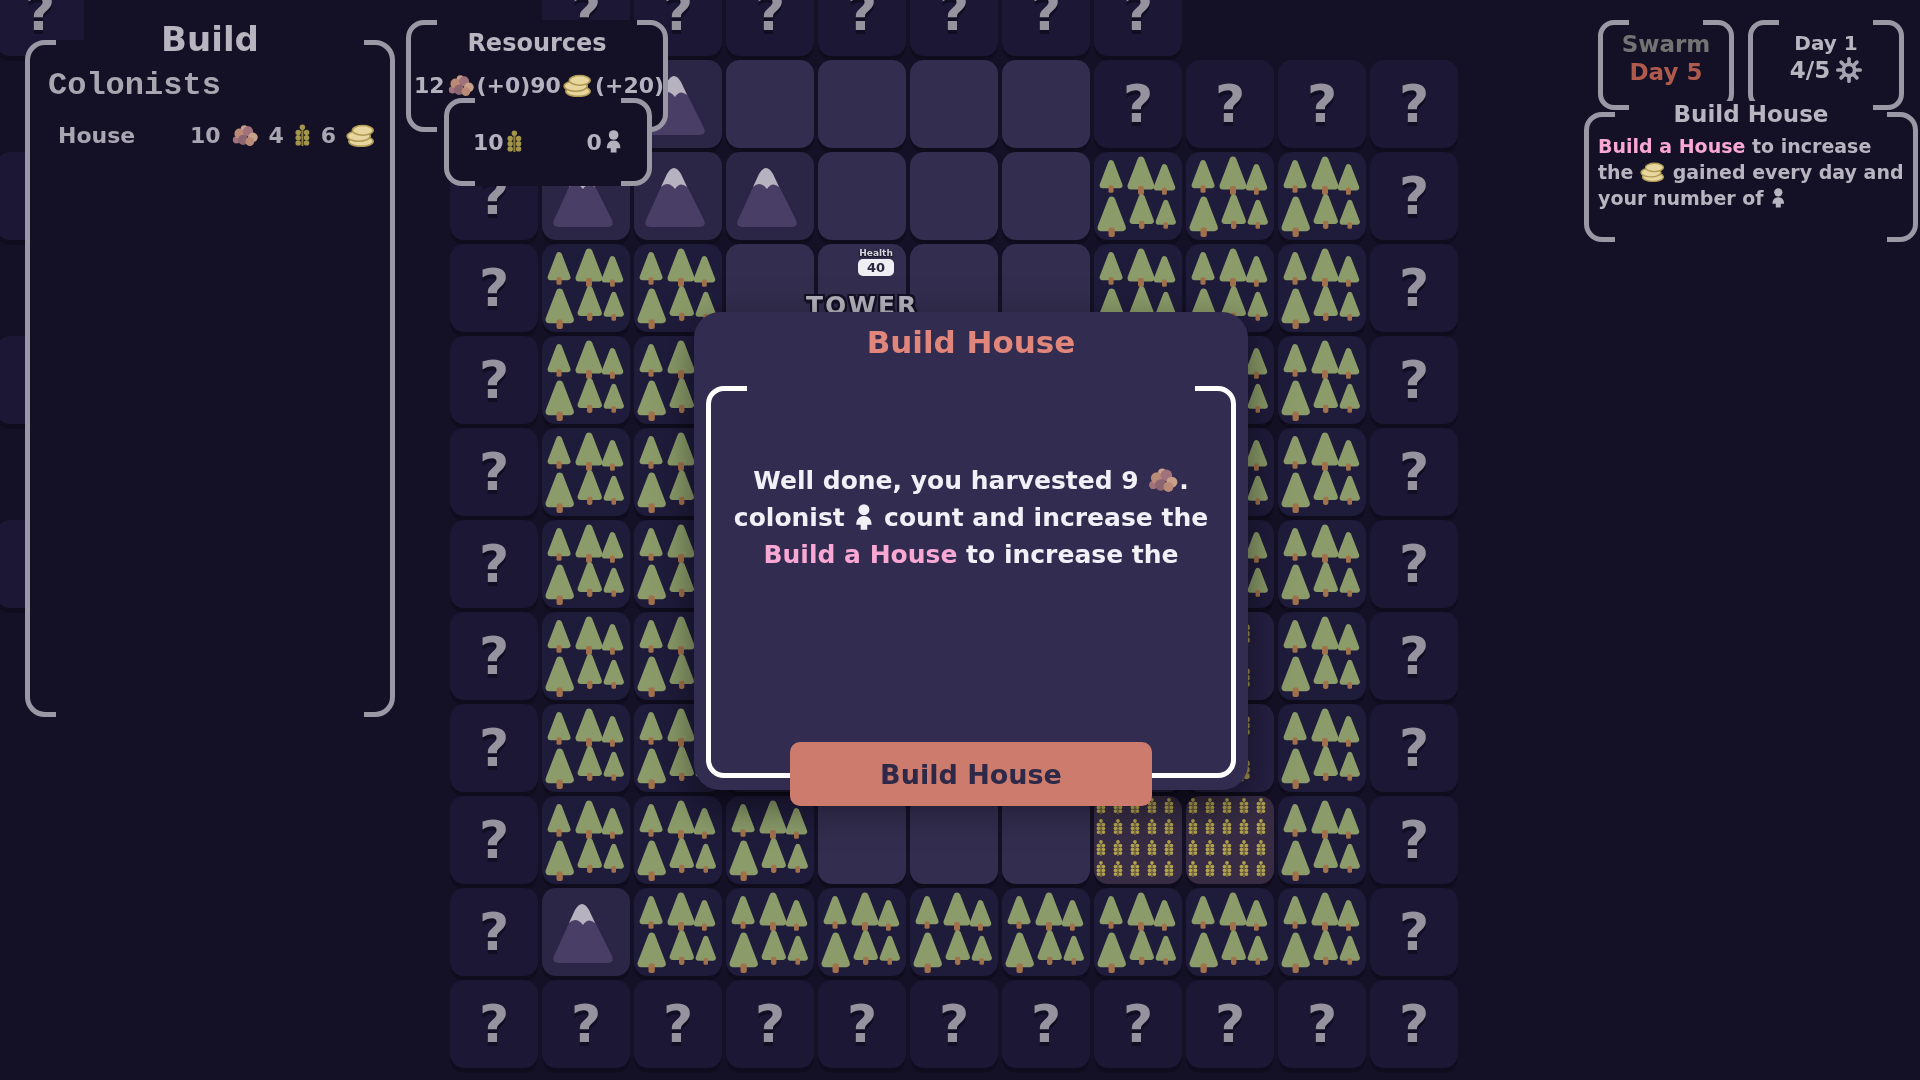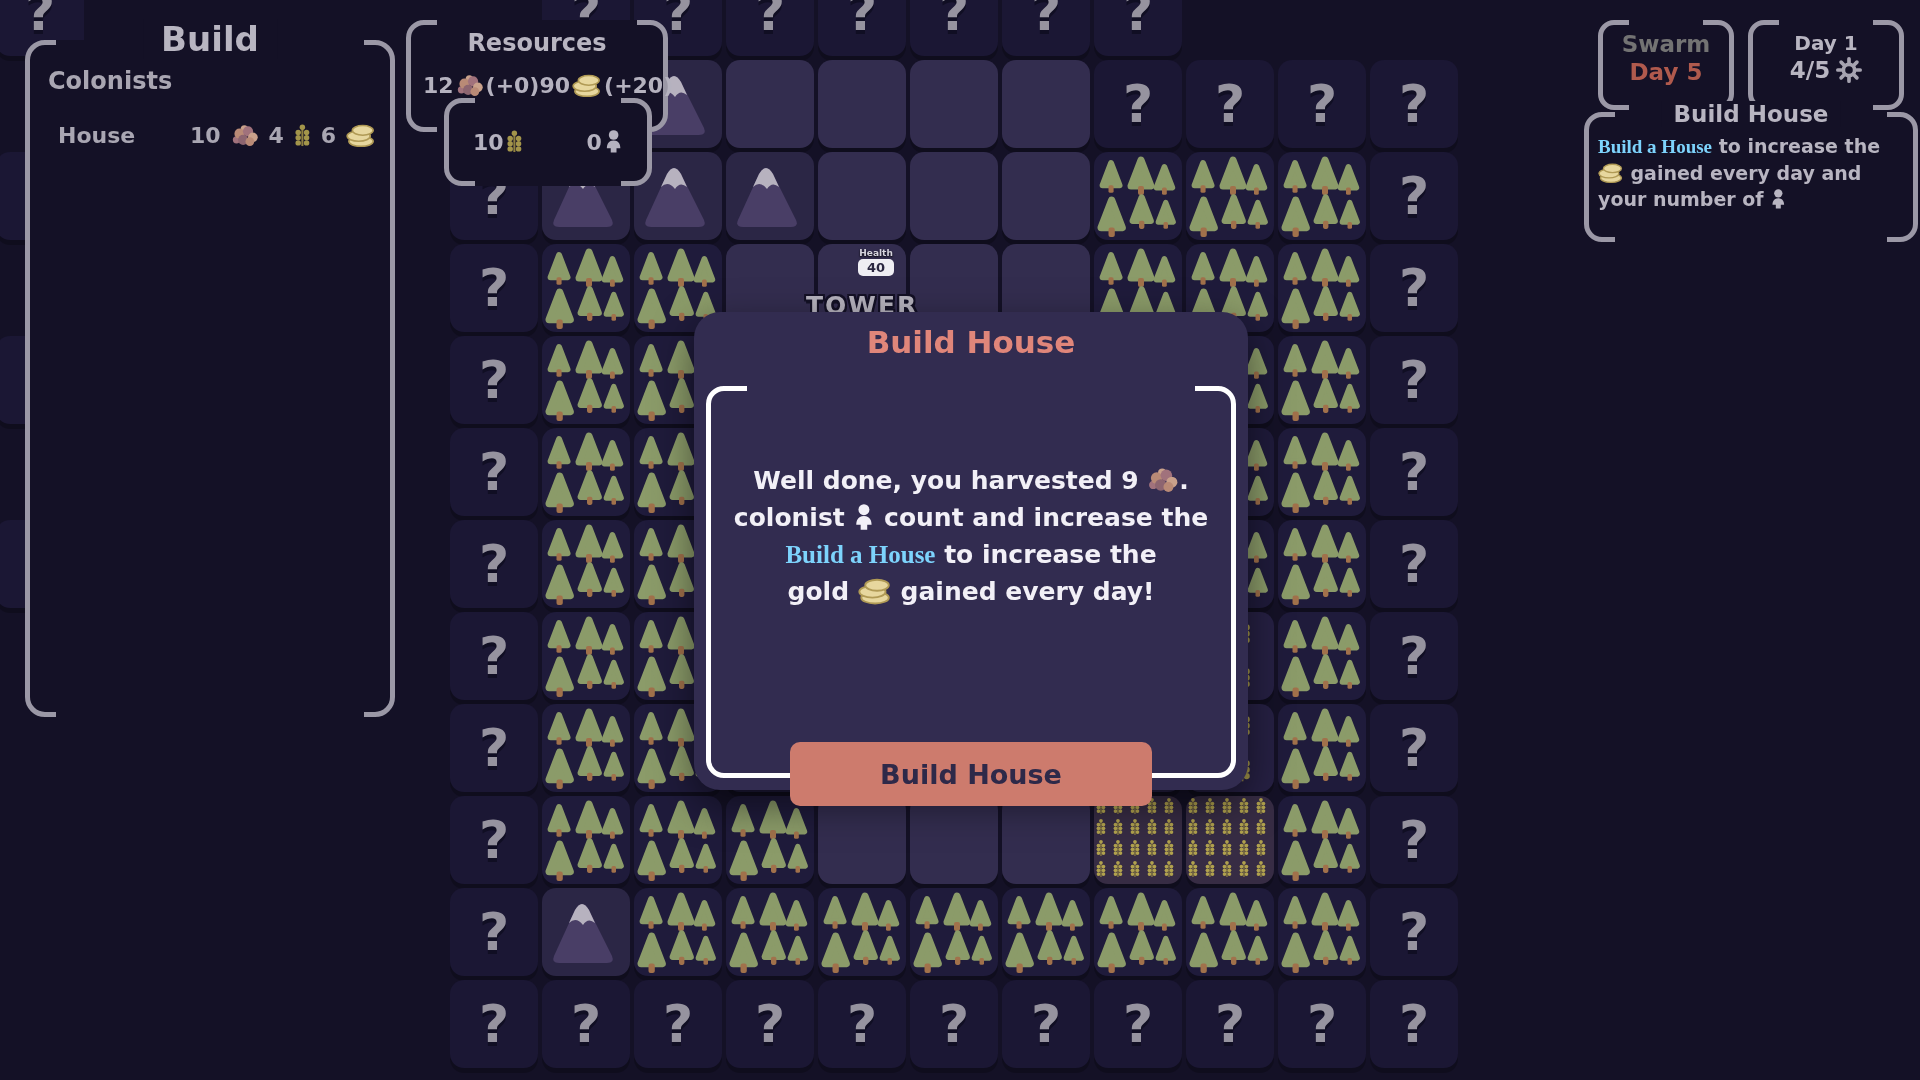--- a/index.html
+++ b/index.html
@@ -23,43 +23,43 @@
   .health{position:absolute;top:4px;left:50%;margin-left:-4px;display:flex;flex-direction:column;align-items:center;}
   .health-title{font-size:9px;color:#d6d4de;text-shadow:0 1px 2px #000;}
   .health-value{background:#efeef3;color:#2a2640;font-size:13px;padding:1px 9px;border-radius:5px;margin-top:1px;}
   
   .panel{position:absolute;border:5px solid #9b98a6;border-radius:18px;background:#141126;z-index:20;color:#b5b2bf;}
   .panel::before{content:"";position:absolute;top:-5px;left:26px;right:26px;height:5px;background:#141126;}
   .panel::after{content:"";position:absolute;bottom:-5px;left:26px;right:26px;height:5px;background:#141126;}
   .build-panel{left:25px;top:40px;width:360px;height:667px;border-radius:20px;}
   .panel-title-float{position:absolute;top:-26px;left:50%;transform:translateX(-50%);font-size:34px;
     color:#b8b5c1;background:#141126;padding:0 18px;white-space:nowrap;}
-  .colonists-label{position:absolute;top:22px;left:18px;font-size:24px;color:#a9a6b2;}
+  .colonists-label{position:absolute;top:22px;left:18px;font-size:32px;color:#a9a6b2;font-family:Liberation Mono, monospace;}
   .house-row{position:absolute;top:78px;left:28px;right:14px;display:flex;justify-content:space-between;
     align-items:center;font-size:22px;color:#a9a6b2;cursor:pointer;}
   .cost-group{display:flex;gap:10px;align-items:center;}
   .res-panel{left:406px;top:20px;width:252px;height:102px;}
   .res-title{position:absolute;top:4px;left:0;right:0;text-align:center;font-size:24px;color:#b8b5c1;}
-  .res-row1{position:absolute;top:48px;left:12px;right:8px;display:flex;justify-content:space-between;
+  .res-row1{position:absolute;top:48px;left:12px;right:8px;display:flex;justify-content:center;
     align-items:center;font-size:22px;}
   .res-sub{left:444px;top:98px;width:198px;height:78px;z-index:21;}
   .res-row2{position:absolute;top:0;bottom:0;left:24px;right:24px;display:flex;justify-content:space-between;
     align-items:center;font-size:22px;}
   .swarm-panel{left:1598px;top:20px;width:126px;height:80px;border-radius:16px;text-align:center;}
   .swarm-line1{margin-top:6px;font-size:23px;color:#737373;}
   .swarm-line2{margin-top:2px;font-size:23px;color:#b05a4d;}
   .day-panel{left:1748px;top:20px;width:146px;height:80px;border-radius:16px;text-align:center;}
   .day-line1{margin-top:6px;font-size:20px;color:#b8b5c1;}
   .day-line2{margin-top:2px;font-size:23px;color:#b8b5c1;display:flex;justify-content:center;align-items:center;gap:6px;}
   .gear-btn{display:inline-flex;cursor:pointer;color:#a6a3b0;}
   .info-panel{left:1584px;top:112px;width:324px;height:120px;}
   .info-title{position:absolute;top:-16px;left:50%;transform:translateX(-50%);font-size:23px;color:#b8b5c1;
     background:#141126;padding:0 12px;white-space:nowrap;}
   .info-body{position:absolute;top:16px;left:9px;right:6px;font-size:19px;line-height:26px;color:#b8b5c1;text-align:left;}
-  .accent{color:#7dd3fc;font-family:Liberation Serif, serif;}
+  .accent{color:#f9a8d4;}
   
   .modal{position:absolute;left:694px;top:312px;width:554px;height:478px;background:#322c50;border-radius:26px;
     z-index:30;box-shadow:0 14px 40px rgba(0,0,0,0.5);color:#f2f0f7;}
   .modal-title{position:absolute;top:12px;left:0;right:0;text-align:center;font-size:31px;color:#e0867a;}
   .modal-frame{position:absolute;left:12px;right:12px;top:74px;bottom:12px;border:5px solid #ffffff;border-radius:18px;}
   .modal-frame::before{content:"";position:absolute;top:-5px;left:36px;right:36px;height:5px;background:#322c50;}
   .modal-body{position:absolute;top:150px;left:20px;right:20px;text-align:center;font-size:25px;line-height:37px;}
   .modal-button{position:absolute;left:50%;bottom:-16px;transform:translateX(-50%);width:362px;height:64px;
     background:#cd7b6d;border-radius:10px;display:flex;align-items:center;justify-content:center;
     font-size:27px;color:#2e2949;cursor:pointer;z-index:31;}
@@ -2285,22 +2285,17 @@
               <circle cx="14" cy="6" r="4.2" fill="#a1727c"></circle>
     <circle cx="18" cy="11" r="4" fill="#c9a18b"></circle>
               <circle cx="10" cy="13" r="4.2" fill="#8d6570"></circle>
     <circle cx="15.5" cy="14.5" r="3.6" fill="#b98a76"></circle>
             </svg></span><span>.</span></div>
       <div><span>colonist </span><span class="ic-wrap"><svg viewBox="0 0 20 24" xmlns="http://www.w3.org/2000/svg" fill="currentColor">
     <circle cx="10" cy="5.2" r="5"></circle>
     <path d="M10 11 C4 11 3 16 3 19 L7 19 L7 23.5 L13 23.5 L13 19 L17 19 C17 16 16 11 10 11 Z"></path>
             </svg></span><span> count and increase the</span></div>
       <div><span class="accent">Build a House</span><span> to increase the</span></div>
-      <div><span>gold </span><span class="ic-wrap"><svg viewBox="0 0 26 20" xmlns="http://www.w3.org/2000/svg">
-    <ellipse cx="13" cy="15" rx="10.5" ry="4.4" fill="#e7d79e" stroke="#b09a55" stroke-width="1.4"></ellipse>
-    <ellipse cx="11" cy="10.5" rx="10" ry="4.4" fill="#e7d79e" stroke="#b09a55" stroke-width="1.4"></ellipse>
-    <ellipse cx="14.5" cy="5.5" rx="9" ry="4.2" fill="#e7d79e" stroke="#b09a55" stroke-width="1.4"></ellipse>
-            </svg></span><span> gained every day!</span></div>
     </div>
     <div class="modal-button">Build House</div>
   </div>
 
 </div>
 
 </body></html>

